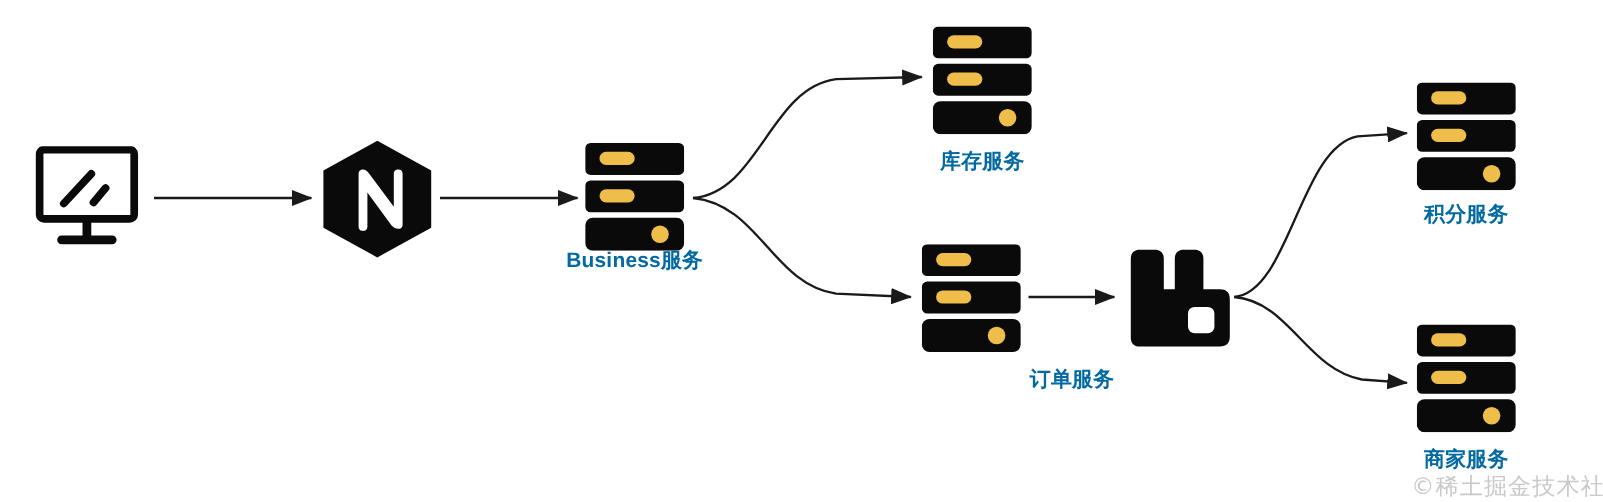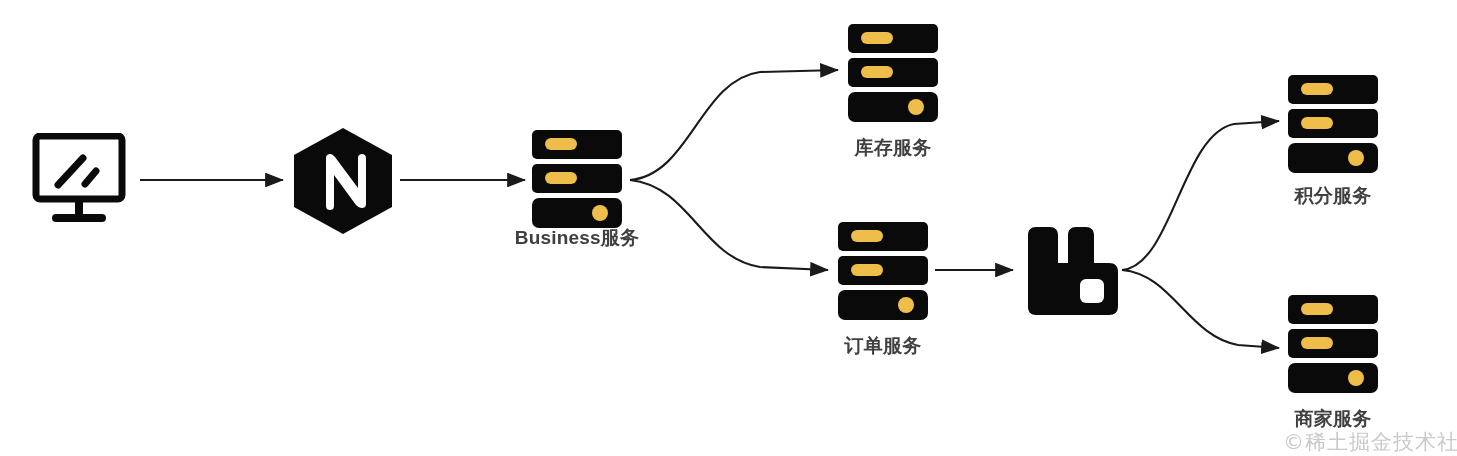--- a/index.html
+++ b/index.html
@@ -19,21 +19,21 @@
   }
   .node {
     position: absolute;
   }
   .node-label {
     position: absolute;
     width: 260px;
     text-align: center;
     font-size: 19px;
     font-weight: bold;
-    color: #404040;
+    color: #0369a1;
     letter-spacing: 0.2px;
     white-space: nowrap;
     line-height: 1;
   }
   .svg-layer {
     position: absolute;
     left: 0;
     top: 0;
     width: 1457px;
     height: 456px;
@@ -122,21 +122,21 @@
   <div class="srv-wrap" style="left:838px; top:222px;">
     <svg width="90" height="98" viewBox="0 0 90 98" xmlns="http://www.w3.org/2000/svg">
       <rect x="0" y="0" width="90" height="29" rx="5" fill="#0a0a0a"></rect>
       <rect x="0" y="34" width="90" height="29" rx="5" fill="#0a0a0a"></rect>
       <rect x="0" y="68" width="90" height="30" rx="7" fill="#0a0a0a"></rect>
       <rect x="13" y="8" width="32" height="12" rx="6" fill="#EFBE4A"></rect>
       <rect x="13" y="42" width="32" height="12" rx="6" fill="#EFBE4A"></rect>
       <circle cx="68" cy="83" r="8" fill="#EFBE4A"></circle>
     </svg>
   </div>
-  <div class="node-label" style="left:753px; top:336px;">订单服务</div>
+  <div class="node-label" style="left:753px; top:336px;text-align:right;">订单服务</div>
 
   <div class="node" style="left:1020px; top:219px;">
     <svg width="102" height="102" viewBox="0 0 102 102" xmlns="http://www.w3.org/2000/svg">
       <path d="M8,16 C8,11 11,8 16,8 L30,8 C35,8 38,11 38,16 L38,44 L48,44 L48,16
                C48,11 51,8 56,8 L66,8 C71,8 74,11 74,16 L74,44 L89,44
                C95,44 98,47 98,53 L98,87 C98,93 95,96 89,96 L16,96
                C11,96 8,93 8,88 Z" fill="#0a0a0a"></path>
       <rect x="60" y="60" width="24" height="24" rx="6" fill="#ffffff"></rect>
     </svg>
   </div>

